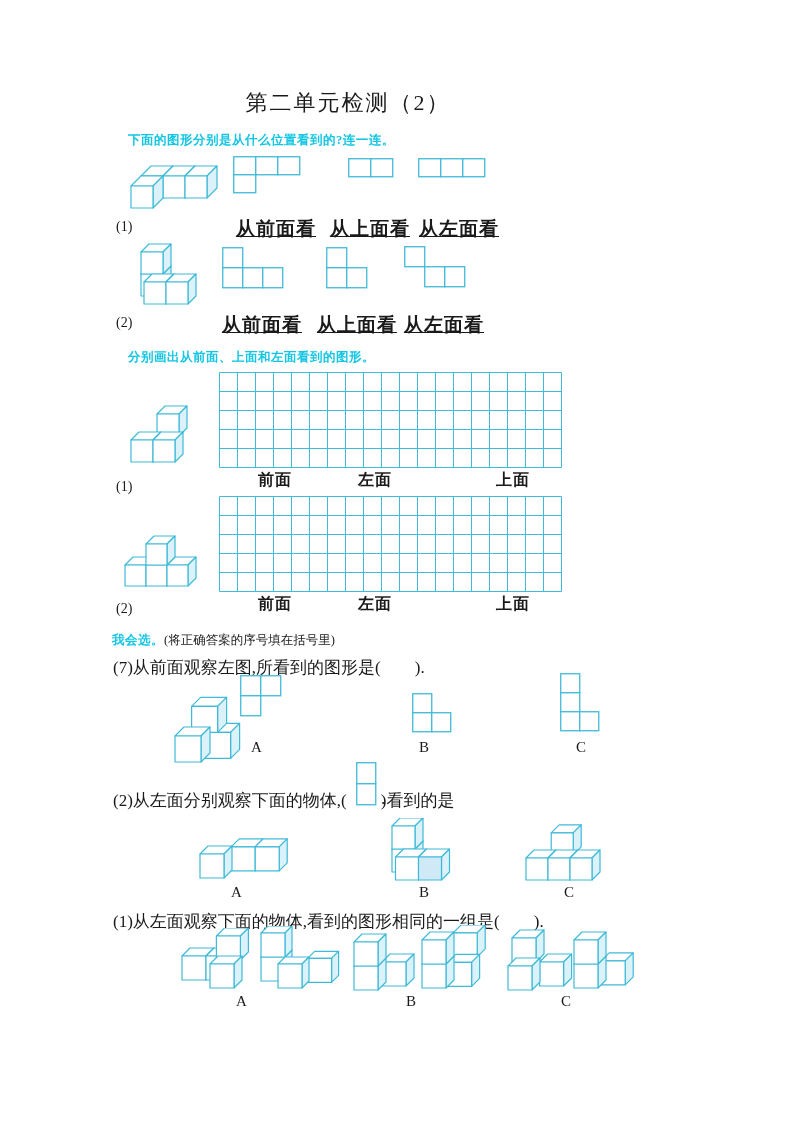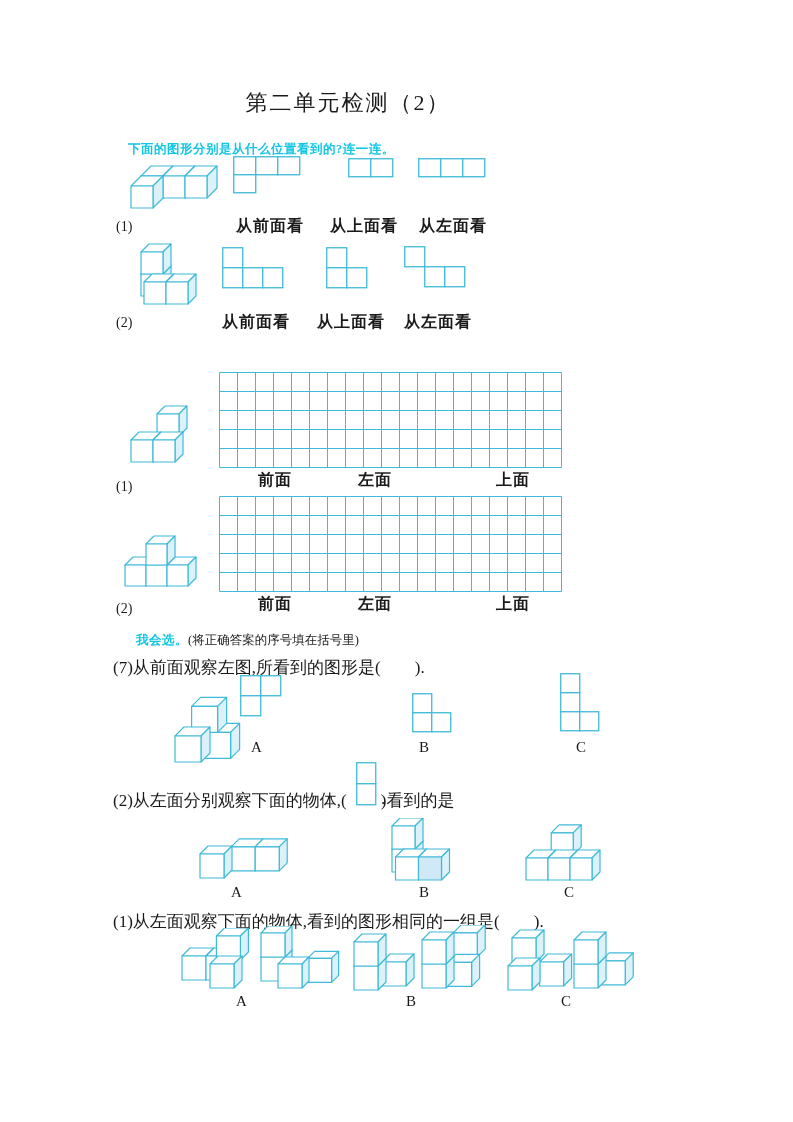--- a/index.html
+++ b/index.html
@@ -6,33 +6,33 @@
   #page{
     position:relative;width:696px;height:1122px;background:#ffffff;
     font-family:"Liberation Serif","DejaVu Serif",serif;color:#1a1a1a;overflow:hidden;
   }
   .abs{position:absolute;white-space:nowrap;}
   .title{left:0;right:0;text-align:center;font-size:22px;letter-spacing:2px;}
   .cyan-h{font-size:12.5px;font-weight:bold;color:#12c6e4;letter-spacing:0.5px;}
   .body-t{font-size:17px;}
   .small-t{font-size:12.5px;}
   .itemno{font-size:14px;}
-  .viewlab{font-size:16px;font-weight:bold;letter-spacing:1px;}
+  .viewlab{font-size:19px;font-weight:bold;letter-spacing:1px;text-decoration:underline;}
   .gridlab{font-size:16px;font-weight:bold;letter-spacing:1px;}
   .optlab{font-size:15px;}
   .fig{position:absolute;line-height:0;}
 </style>
 </head>
 <body>
 
 <div id="page">
 
   <div class="abs title" style="top:88px;">第二单元检测（2）</div>
 
-  <div class="abs cyan-h" style="left:128px;top:141px;text-align:center;">下面的图形分别是从什么位置看到的?连一连。</div>
+  <div class="abs cyan-h" style="left:128px;top:132px;text-align:center;">下面的图形分别是从什么位置看到的?连一连。</div>
 
   <div class="fig" style="left:128px;top:142px;"><svg xmlns="http://www.w3.org/2000/svg" width="92" height="70" viewBox="0 0 92 70">
         <polygon points="13,34 23,24 45,24 35,34" fill="#fff" stroke="#3fbad8" stroke-width="1.2" stroke-linejoin="round"></polygon>
         <polygon points="35,56 45,46 45,24 35,34" fill="#dbf2fa" stroke="#3fbad8" stroke-width="1.2" stroke-linejoin="round"></polygon>
         <rect x="13" y="34" width="22" height="22" fill="#fff" stroke="#3fbad8" stroke-width="1.2" stroke-linejoin="round"></rect>
         <polygon points="35,34 45,24 67,24 57,34" fill="#fff" stroke="#3fbad8" stroke-width="1.2" stroke-linejoin="round"></polygon>
         <polygon points="57,56 67,46 67,24 57,34" fill="#dbf2fa" stroke="#3fbad8" stroke-width="1.2" stroke-linejoin="round"></polygon>
         <rect x="35" y="34" width="22" height="22" fill="#fff" stroke="#3fbad8" stroke-width="1.2" stroke-linejoin="round"></rect>
         <polygon points="57,34 67,24 89,24 79,34" fill="#fff" stroke="#3fbad8" stroke-width="1.2" stroke-linejoin="round"></polygon>
         <polygon points="79,56 89,46 89,24 79,34" fill="#dbf2fa" stroke="#3fbad8" stroke-width="1.2" stroke-linejoin="round"></polygon>
@@ -89,20 +89,21 @@
   <div class="fig" style="left:404px;top:246px;"><svg xmlns="http://www.w3.org/2000/svg" width="64" height="44" viewBox="0 0 64 44">
         <rect x="0.75" y="0.75" width="20" height="20" fill="#fff" stroke="#3fbad8" stroke-width="1.3"></rect>
         <rect x="20.75" y="20.75" width="20" height="20" fill="#fff" stroke="#3fbad8" stroke-width="1.3"></rect>
         <rect x="40.75" y="20.75" width="20" height="20" fill="#fff" stroke="#3fbad8" stroke-width="1.3"></rect>
       </svg></div>
   <div class="abs viewlab" style="left:222px;top:312px;">从前面看</div>
   <div class="abs viewlab" style="left:317px;top:312px;">从上面看</div>
   <div class="abs viewlab" style="left:404px;top:312px;">从左面看</div>
   <div class="abs itemno" style="left:116px;top:315px;">(2)</div>
 
+  <div class="abs cyan-h" style="left:128px;top:349px;">分别画出从前面、上面和左面看到的图形。</div>
 
   <div class="fig" style="left:128px;top:400px;"><svg xmlns="http://www.w3.org/2000/svg" width="64" height="66" viewBox="0 0 64 66">
         <polygon points="29,14 37,6 59,6 51,14" fill="#fff" stroke="#3fbad8" stroke-width="1.2" stroke-linejoin="round"></polygon>
         <polygon points="51,36 59,28 59,6 51,14" fill="#dbf2fa" stroke="#3fbad8" stroke-width="1.2" stroke-linejoin="round"></polygon>
         <rect x="29" y="14" width="22" height="22" fill="#fff" stroke="#3fbad8" stroke-width="1.2" stroke-linejoin="round"></rect>
         <polygon points="3,40 11,32 33,32 25,40" fill="#fff" stroke="#3fbad8" stroke-width="1.2" stroke-linejoin="round"></polygon>
         <polygon points="25,62 33,54 33,32 25,40" fill="#dbf2fa" stroke="#3fbad8" stroke-width="1.2" stroke-linejoin="round"></polygon>
         <rect x="3" y="40" width="22" height="22" fill="#fff" stroke="#3fbad8" stroke-width="1.2" stroke-linejoin="round"></rect>
         <polygon points="25,40 33,32 55,32 47,40" fill="#fff" stroke="#3fbad8" stroke-width="1.2" stroke-linejoin="round"></polygon>
         <polygon points="47,62 55,54 55,32 47,40" fill="#dbf2fa" stroke="#3fbad8" stroke-width="1.2" stroke-linejoin="round"></polygon>
@@ -131,21 +132,21 @@
         <rect x="24" y="22" width="21" height="21" fill="#fff" stroke="#3fbad8" stroke-width="1.2" stroke-linejoin="round"></rect>
       </svg></div>
   <div class="fig" style="left:219px;top:496px;"><svg xmlns="http://www.w3.org/2000/svg" width="344" height="97" viewBox="0 0 344 97">
         <path d="M0.5 0.5V95.5M18.5 0.5V95.5M36.5 0.5V95.5M54.5 0.5V95.5M72.5 0.5V95.5M90.5 0.5V95.5M108.5 0.5V95.5M126.5 0.5V95.5M144.5 0.5V95.5M162.5 0.5V95.5M180.5 0.5V95.5M198.5 0.5V95.5M216.5 0.5V95.5M234.5 0.5V95.5M252.5 0.5V95.5M270.5 0.5V95.5M288.5 0.5V95.5M306.5 0.5V95.5M324.5 0.5V95.5M342.5 0.5V95.5M0.5 0.5H342.5M0.5 19.5H342.5M0.5 38.5H342.5M0.5 57.5H342.5M0.5 76.5H342.5M0.5 95.5H342.5" stroke="#3fbad8" stroke-width="1" fill="none"></path>
       </svg></div>
   <div class="abs gridlab" style="left:258px;top:594px;">前面</div>
   <div class="abs gridlab" style="left:358px;top:594px;">左面</div>
   <div class="abs gridlab" style="left:496px;top:594px;">上面</div>
   <div class="abs itemno" style="left:116px;top:601px;">(2)</div>
 
-  <div class="abs" style="left:136px;top:630px;">
+  <div class="abs" style="left:112px;top:630px;">
     <span class="cyan-h">我会选。</span><span class="small-t">(将正确答案的序号填在括号里)</span>
   </div>
 
   <div class="abs body-t" style="left:113px;top:656px;">(7)从前面观察左图,所看到的图形是(　　).</div>
   <div class="fig" style="left:172px;top:688px;"><svg xmlns="http://www.w3.org/2000/svg" width="72" height="78" viewBox="0 0 72 78">
         <polygon points="32.6,44.400000000000006 41.6,35.400000000000006 67.6,35.400000000000006 58.6,44.400000000000006" fill="#fff" stroke="#3fbad8" stroke-width="1.2" stroke-linejoin="round"></polygon>
         <polygon points="58.6,70.4 67.6,61.400000000000006 67.6,35.400000000000006 58.6,44.400000000000006" fill="#dbf2fa" stroke="#3fbad8" stroke-width="1.2" stroke-linejoin="round"></polygon>
         <rect x="32.6" y="44.400000000000006" width="26" height="26" fill="#fff" stroke="#3fbad8" stroke-width="1.2" stroke-linejoin="round"></rect>
         <polygon points="19.6,18.4 28.6,9.399999999999999 54.6,9.399999999999999 45.6,18.4" fill="#fff" stroke="#3fbad8" stroke-width="1.2" stroke-linejoin="round"></polygon>
         <polygon points="45.6,44.4 54.6,35.4 54.6,9.399999999999999 45.6,18.4" fill="#dbf2fa" stroke="#3fbad8" stroke-width="1.2" stroke-linejoin="round"></polygon>

